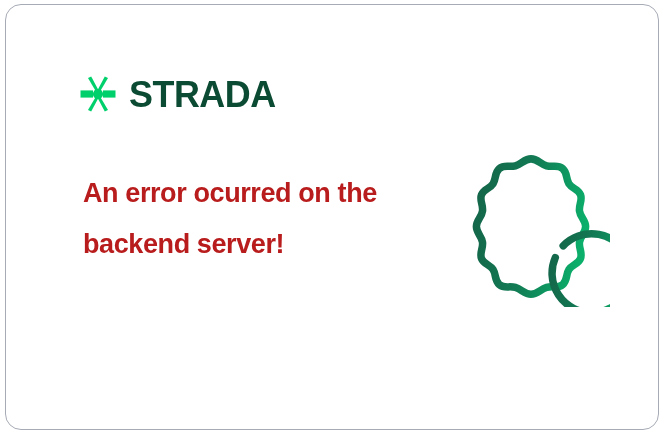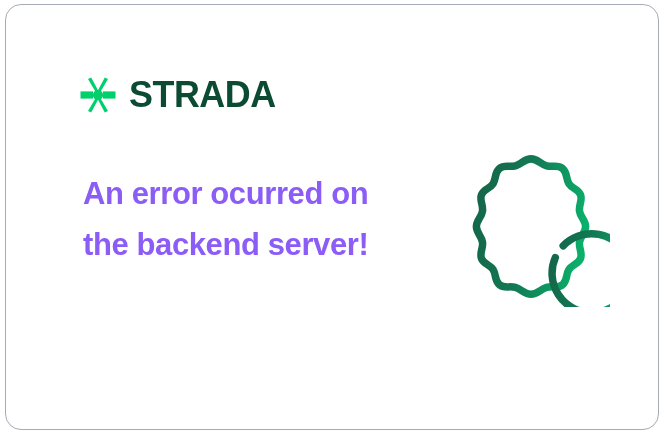--- a/index.html
+++ b/index.html
@@ -33,21 +33,21 @@
     border: 1px solid #a6abb5;
     border-radius: 16px;
   }
 
   
   .brand {
     position: absolute;
     left: 74px;
     top: 71px;
     display: flex;
-    align-items: center;
+    align-items: flex-start;
     gap: 13px;
   }
 
   .brand-mark {
     width: 36px;
     height: 36px;
     display: block;
     flex: 0 0 auto;
   }
 
@@ -63,25 +63,25 @@
     transform-origin: left center;
   }
 
   
   .message {
     position: absolute;
     left: 77px;
     top: 163px;
     width: 300px;
     font-family: "Liberation Sans", sans-serif;
-    font-size: 31px;
+    font-size: 27px;
     font-weight: bold;
     line-height: 51px;
     letter-spacing: -0.4px;
-    color: #8b5cf6;
+    color: #b91c1c;
   }
 
   
   .gear {
     position: absolute;
     left: 446px;
     top: 144px;
     width: 158px;
     height: 158px;
     display: block;

